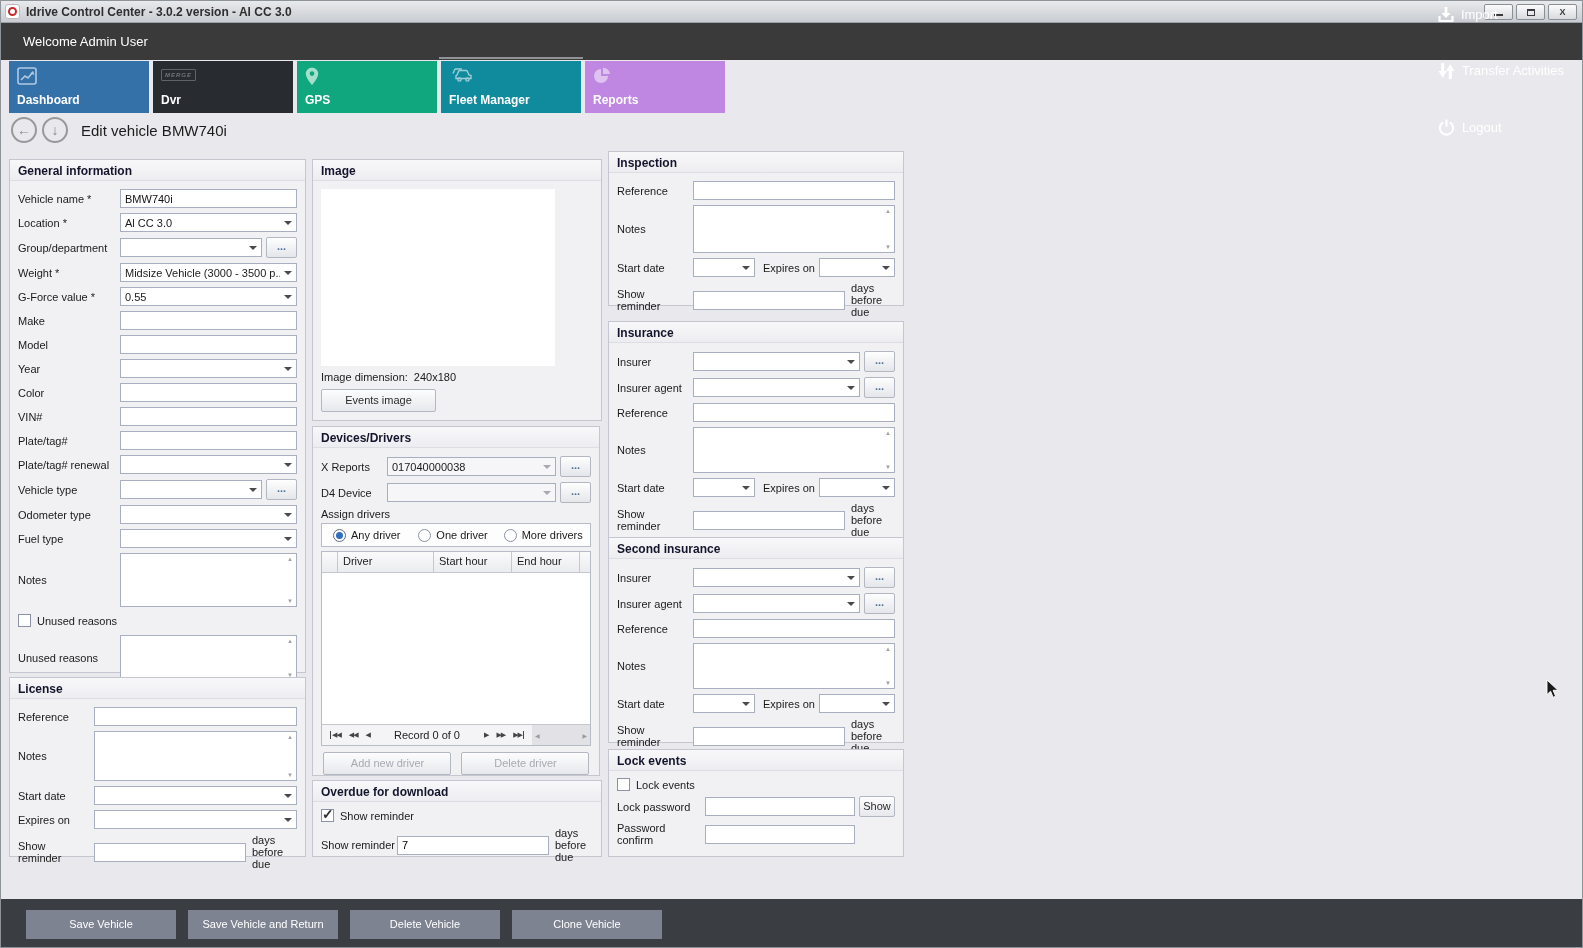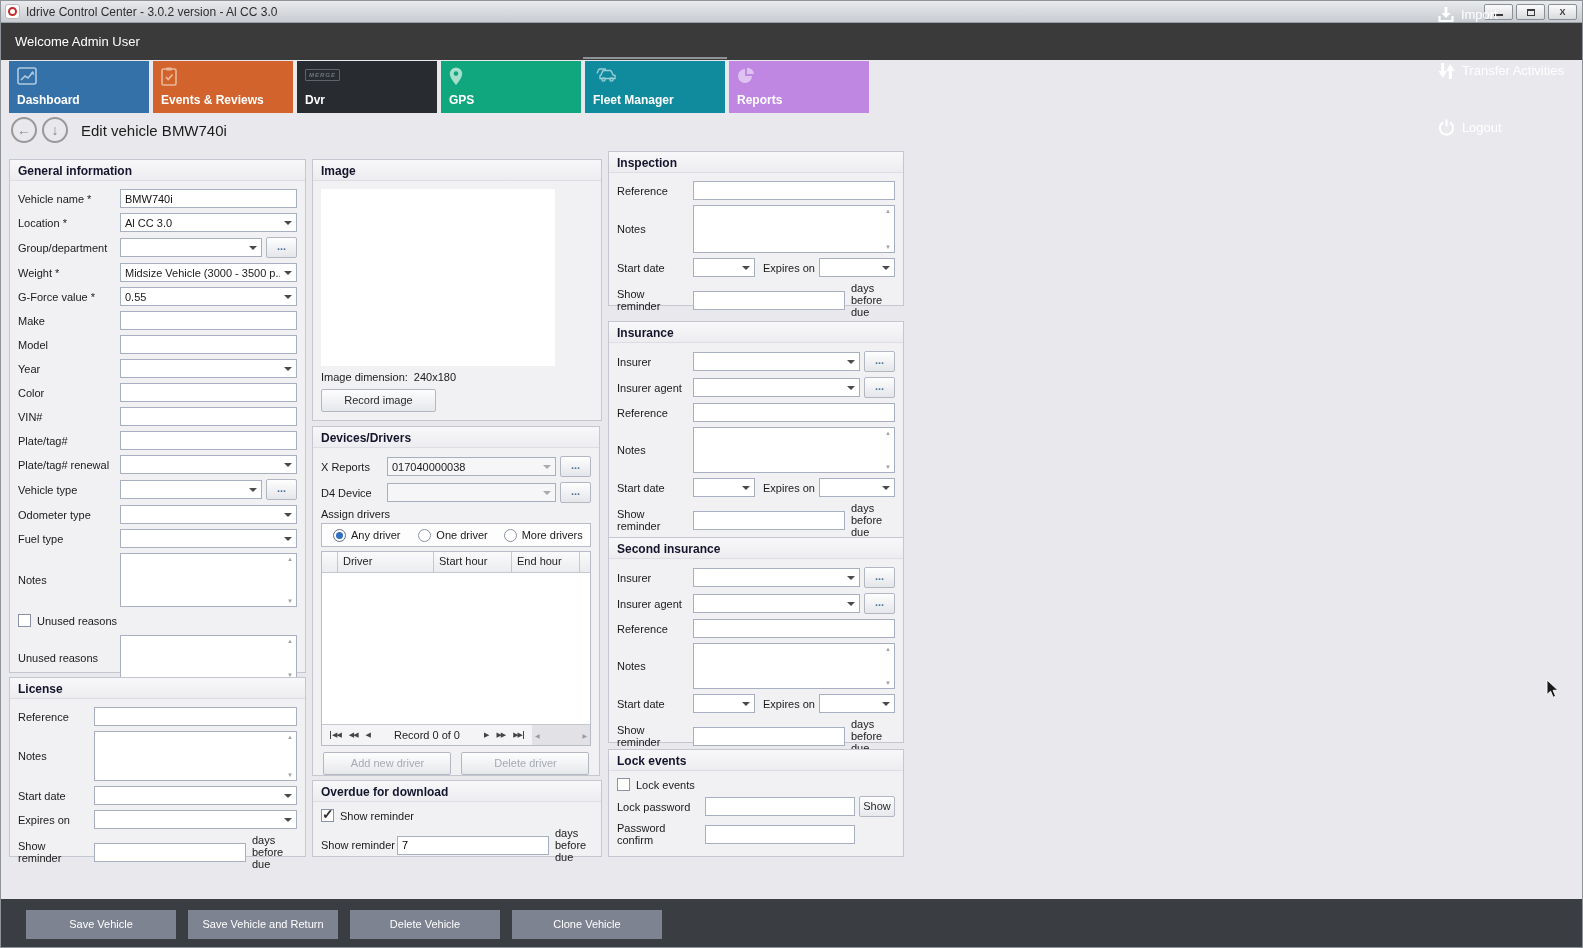--- a/index.html
+++ b/index.html
@@ -9,32 +9,32 @@
     font-family:"Liberation Sans", sans-serif; font-size:11px; color:#1a1a1a;
     background:#e9e9ed; border:1px solid #8e9399;
   }
   
   .titlebar { position:absolute; top:0; left:0; right:0; height:22px;
     background:linear-gradient(#e9eaec,#c8cbd1); border-bottom:1px solid #9aa0a8;
     display:flex; align-items:center; padding-left:4px; }
   .app-icon { width:15px; height:15px; border-radius:3px; background:#fff; border:1px solid #bbb;
     display:flex; align-items:center; justify-content:center; }
   .app-icon i { display:block; width:9px; height:9px; border-radius:50%; border:2px solid #c6292e; }
-  .title-text { margin-left:6px; font-weight:normal; font-size:12px; color:#2e2e2e; }
+  .title-text { margin-left:6px; font-weight:bold; font-size:12px; color:#2e2e2e; }
   .win-controls { position:absolute; right:5px; top:3px; display:flex; gap:3px; }
   .win-btn { width:29px; height:16px; background:linear-gradient(#fbfbfc,#d9dadd);
     border:1px solid #8b9097; border-radius:2px; display:flex; align-items:center;
     justify-content:center; font-size:9px; color:#3a3a3a; }
   .win-btn .minbar { width:9px; height:2px; background:#3a3a3a; margin-top:6px; }
   .win-btn .maxbox { width:8px; height:7px; border:1px solid #3a3a3a; border-top-width:2px; }
   .win-btn.close-b { font-weight:bold; }
   
   .welcomebar { position:absolute; top:22px; left:0; right:0; height:37px; background:#3a3a3a;
     display:flex; align-items:center; color:#fff; }
-  .welcome-text { margin-left:14px; font-size:13px;text-align:right; }
+  .welcome-text { margin-left:22px; font-size:13px;text-align:right; }
   .topbar-actions { margin-left:auto; display:flex; gap:39px; margin-right:18px;flex-direction:column; }
   .action { display:flex; align-items:center; gap:7px; font-size:13px; color:#fff; cursor:default; }
   .action svg { display:block; }
   
   .tabs { position:absolute; top:60px; left:8px; display:flex; gap:4px; }
   .tab { width:140px; height:52px; position:relative; color:#fff; }
   .tab .tab-icon { position:absolute; left:8px; top:6px; opacity:.8; }
   .tab .tab-label { position:absolute; left:8px; bottom:6px; font-weight:bold; font-size:12px; }
   .tab.active::before { content:""; position:absolute; top:-4px; left:-2px; right:-2px; height:2px; background:#8f9398; }
   .merge-badge { display:inline-block; border:1px solid #6d7379; color:#80878d; font-size:6px;
@@ -209,30 +209,20 @@
   <div class="tab" style="background: rgb(53, 113, 169);">
     <span class="tab-icon">
       <svg width="20" height="18" viewBox="0 0 20 18">
           <rect x="1" y="1" width="18" height="16" rx="2" stroke="#cfe0ee" stroke-width="1.6" fill="none"></rect>
           <polyline points="4,13 8,9 11,11 16,5" stroke="#cfe0ee" stroke-width="1.6" fill="none"></polyline>
           <polygon points="16,4 17.5,8 13.5,6.5" fill="#cfe0ee"></polygon>
         </svg>
     </span>
     <span class="tab-label">Dashboard</span>
   </div>
-  <div class="tab" style="background: rgb(210, 99, 44);">
-    <span class="tab-icon">
-      <svg width="16" height="19" viewBox="0 0 16 19">
-          <rect x="1" y="2" width="14" height="16" rx="1.5" stroke="#f0cdb6" stroke-width="1.6" fill="none"></rect>
-          <rect x="5" y="0.5" width="6" height="3" rx="1" fill="#f0cdb6"></rect>
-          <polyline points="5,10 7.2,12.5 11.5,7.5" stroke="#f0cdb6" stroke-width="1.8" fill="none"></polyline>
-        </svg>
-    </span>
-    <span class="tab-label">Events &amp; Reviews</span>
-  </div>
   <div class="tab" style="background: rgb(40, 44, 48);">
     <span class="tab-icon"><span class="merge-badge">MERGE</span></span>
     <span class="tab-label">Dvr</span>
   </div>
   <div class="tab" style="background: rgb(17, 167, 126);">
     <span class="tab-icon">
       <svg width="14" height="19" viewBox="0 0 14 19">
           <path d="M7 0.8 C3.4 0.8 0.8 3.5 0.8 6.8 C0.8 11.2 7 18 7 18 C7 18 13.2 11.2 13.2 6.8 C13.2 3.5 10.6 0.8 7 0.8 Z" fill="#cdeee2"></path>
           <circle cx="7" cy="6.6" r="2.3" fill="#11a77e"></circle>
         </svg>
@@ -423,21 +413,21 @@
 </div>
 
 <div class="panel" style="left:311px; top:158px; width:290px; height:262px;">
   <div class="panel-header">Image</div>
   <div class="panel-body">
     <div class="img-box"></div>
     <div class="img-dim">
         <span>Image dimension:</span>
         <span>240x180</span>
       </div>
-    <div class="btn upload-btn" style="line-height:21px;">Record image</div>
+    <div class="btn upload-btn" style="line-height:21px;">Events image</div>
   </div>
 </div>
 
 <div class="panel" style="left:311px; top:425px; width:288px; height:350px;">
   <div class="panel-header">Devices/Drivers</div>
   <div class="panel-body w66" style="padding-bottom:4px;">
     <div class="frow w66">
         <span class="flabel">X Reports</span>
         <div class="dd gray">
           <span class="dd-text">017040000038</span>

